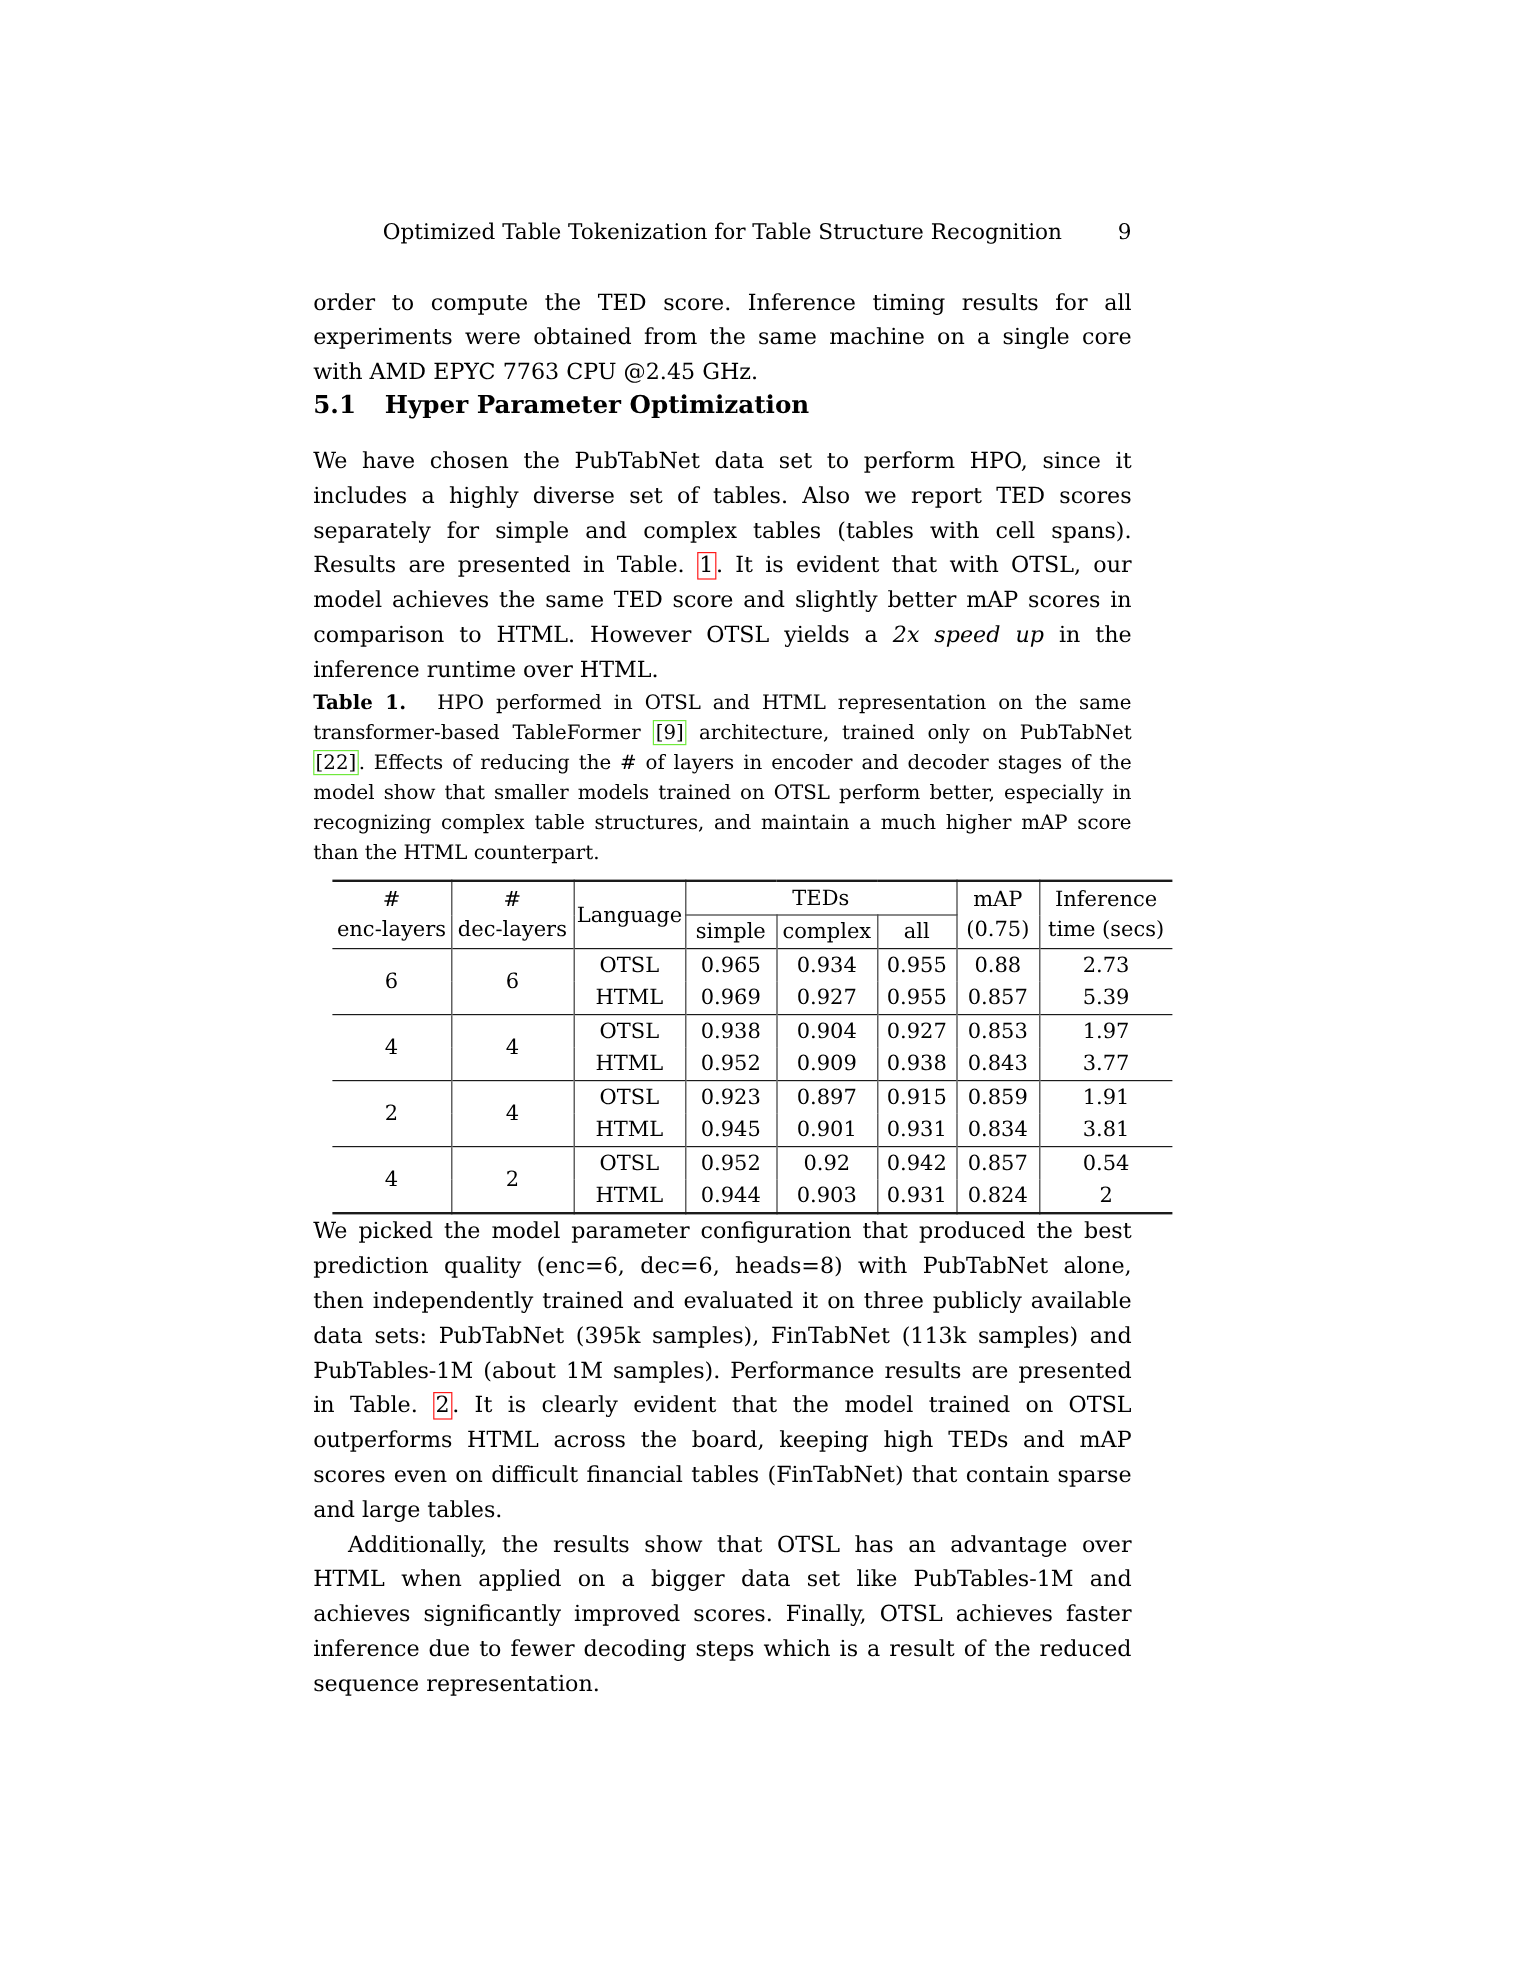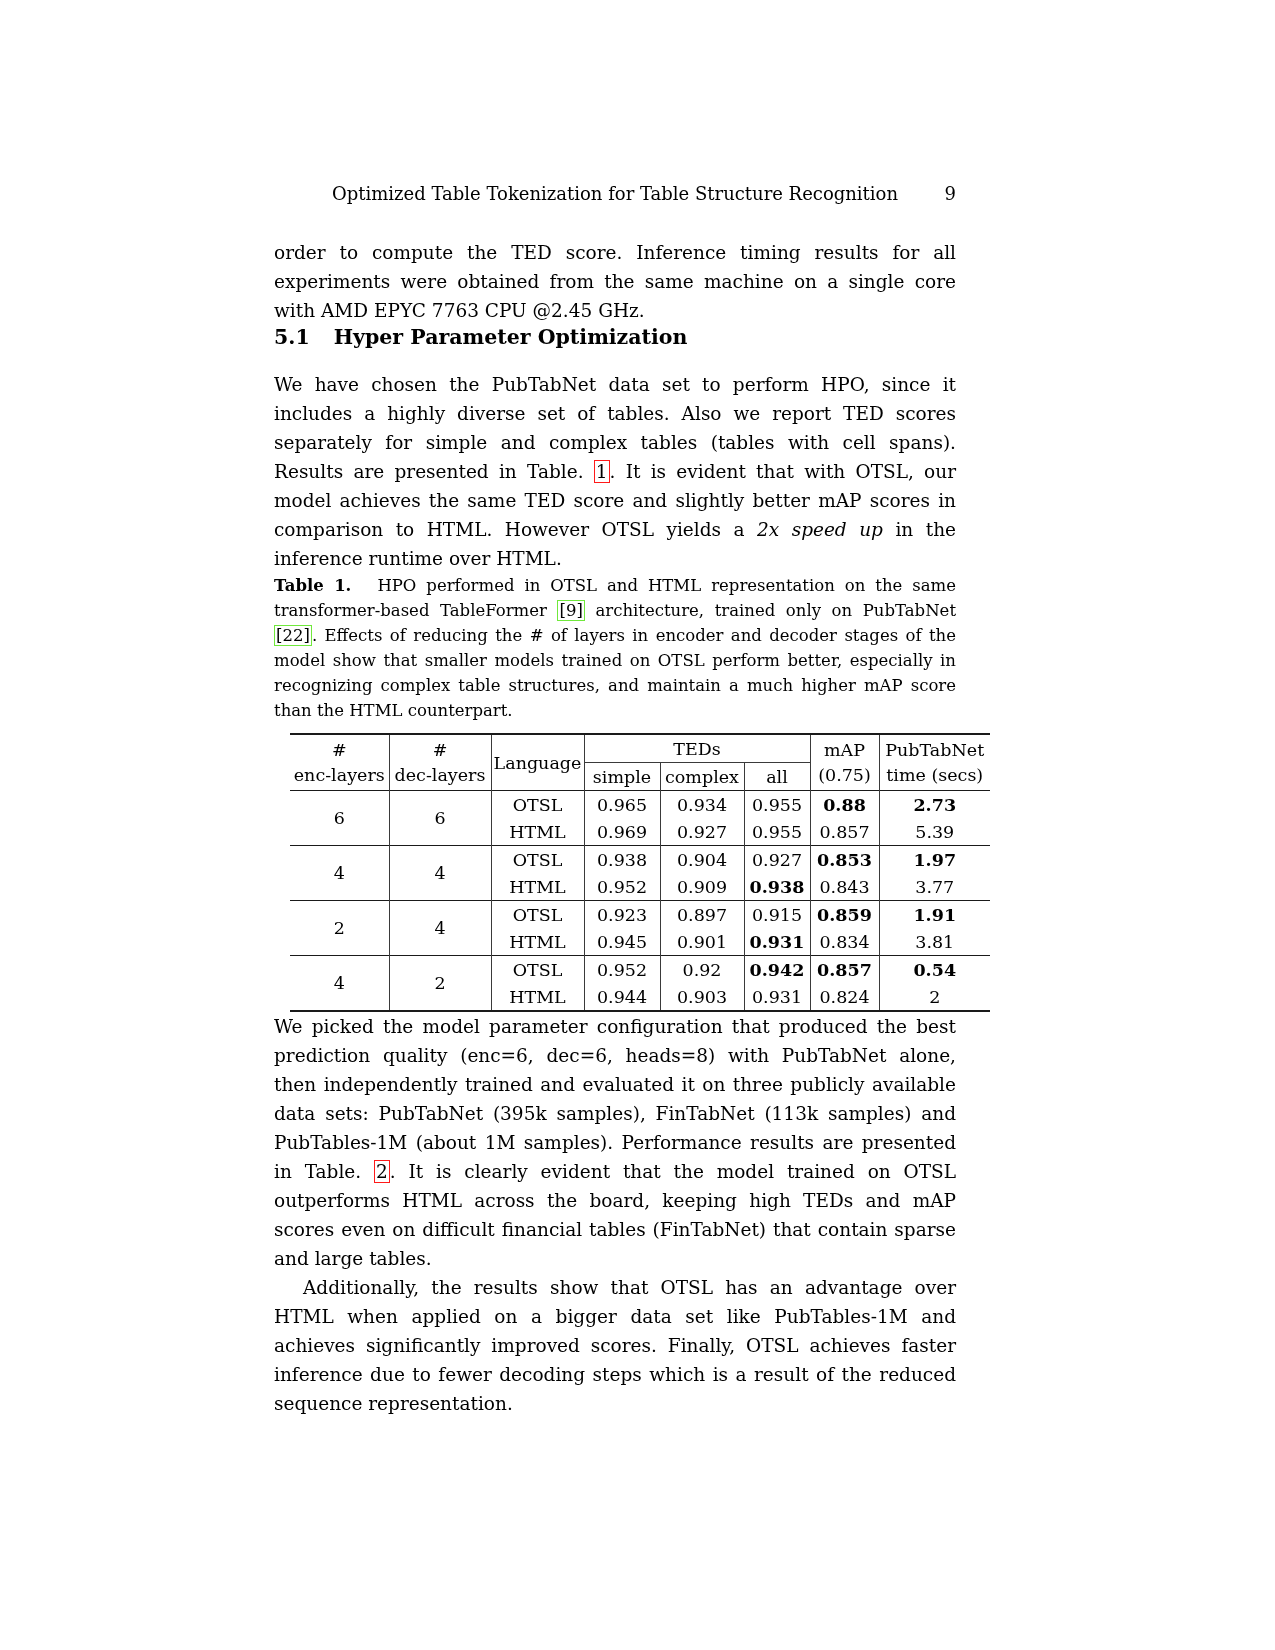--- a/index.html
+++ b/index.html
@@ -6,21 +6,21 @@
   .page {
     position:relative;
     width:1275px; height:1650px;
     background:#ffffff;
     font-family:"DejaVu Serif", serif;
     color:#000;
     overflow:hidden;
   }
   .content {
     position:absolute;
-    left:274px; top:0;
+    left:261px; top:0;
     width:682px;
   }
   .running-head {
     position:relative;
     margin-top:182px;
     font-size:18px;
     line-height:24px;
     text-align:center;
     margin-bottom:32px;
   }
@@ -78,21 +78,21 @@
     text-align:center;
     vertical-align:middle;
     padding:0;
     height:27px;
   }
   .t1 thead tr { height:28px; }
   .t1 thead { border-bottom:1.5px solid #1a1a1a; }
   .t1 tbody { border-top:1.2px solid #1a1a1a; }
   .t1 .vr { border-right:1.2px solid #3a3a3a; }
   .t1 th.teds { border-bottom:1.2px solid #3a3a3a; }
-  .t1 .b { font-weight:bold; }
+  .t1 .b { font-weight:normal; }
   .t1 .two-line div { line-height:25px; }
   .sec52-p1 { }
   .sec52-p2 { text-indent:29px; }
   .after-table { margin-top:88px; }
 </style>
 </head>
 <body>
 
 <div class="page">
   <div class="content">
@@ -137,21 +137,21 @@
             <div>#</div>
             <div>dec-layers</div>
           </th>
           <th rowspan="2" class="vr">Language</th>
           <th colspan="3" class="vr teds">TEDs</th>
           <th rowspan="2" class="vr two-line">
             <div>mAP</div>
             <div>(0.75)</div>
           </th>
           <th rowspan="2" class="two-line">
-            <div>PubTabNet</div>
+            <div>Inference</div>
             <div>time (secs)</div>
           </th>
         </tr>
         <tr>
           <th class="vr">simple</th>
           <th class="vr">complex</th>
           <th class="vr">all</th>
         </tr>
       </thead>
 

